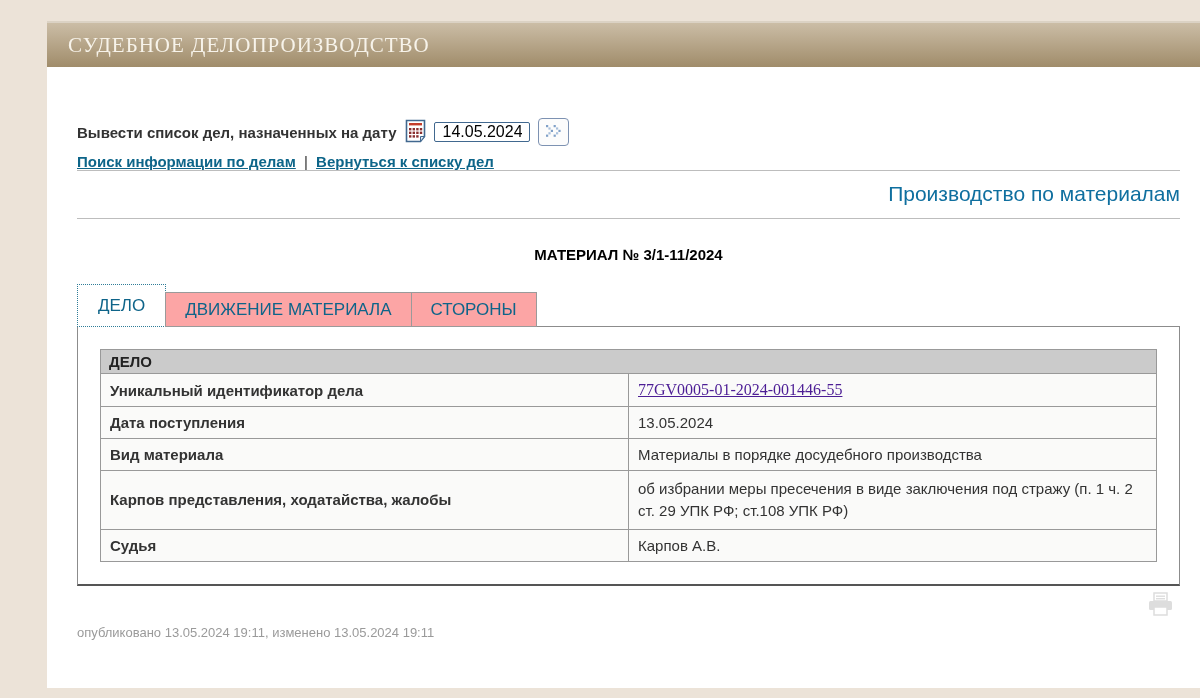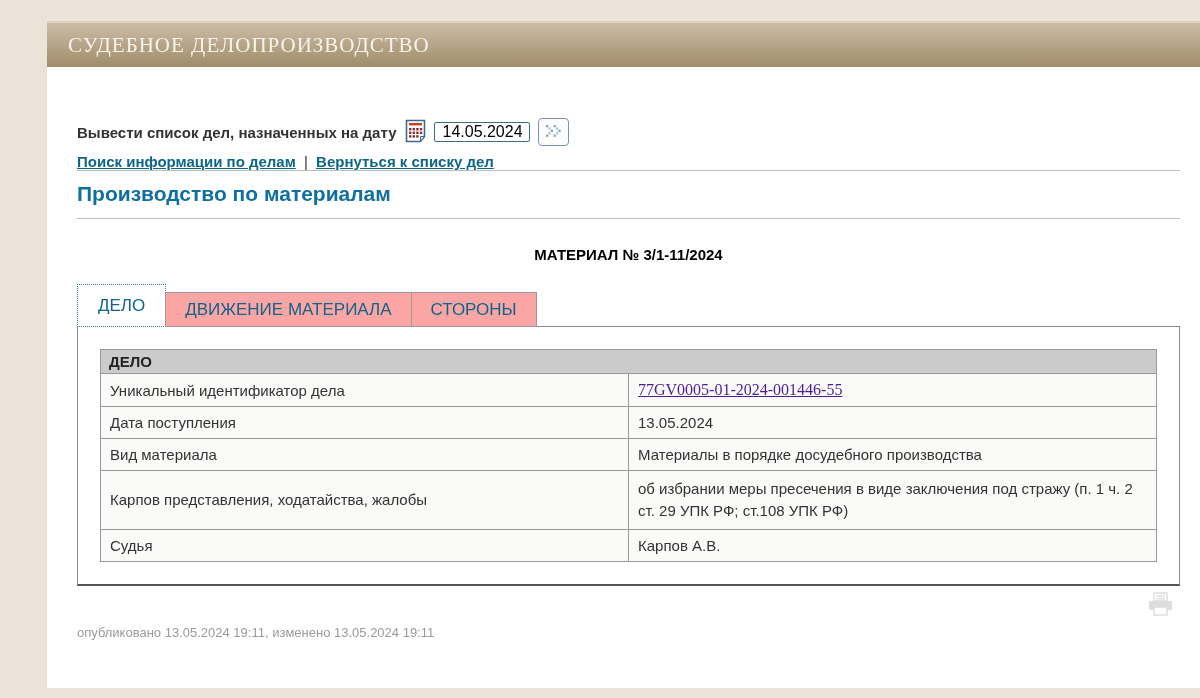--- a/index.html
+++ b/index.html
@@ -85,24 +85,24 @@
   }
   .links-sep { color: #333; font-weight: normal; padding: 0 4px; }
 
   hr.rule {
     border: none;
     border-top: 1px solid #bdbdbd;
     margin: 0;
   }
   .rule-1 { margin-top: 17px; }
   .section-title {
-    text-align: left;
+    text-align: right;
     color: #0f6f9f;
     font-size: 21px;
-    font-weight: bold;
+    font-weight: normal;
     padding: 11px 0 12px;
   }
   .case-number {
     text-align: center;
     font-size: 15px;
     font-weight: bold;
     color: #000;
     margin-top: 27px;
   }
 
@@ -157,21 +157,21 @@
     padding: 3px 8px;
   }
   table.case-table td {
     border: 1px solid #999;
     background: #fafaf9;
     padding: 7px 9px;
     vertical-align: middle;
     color: #333;
   }
   td.lbl {
-    font-weight: normal;
+    font-weight: bold;
     width: 50%;
     color: #222;
   }
   td.val a {
     font-family: "Liberation Serif", serif;
     font-size: 16px;
     color: #4c1d95;
     text-decoration: underline;
     cursor: pointer;
   }

